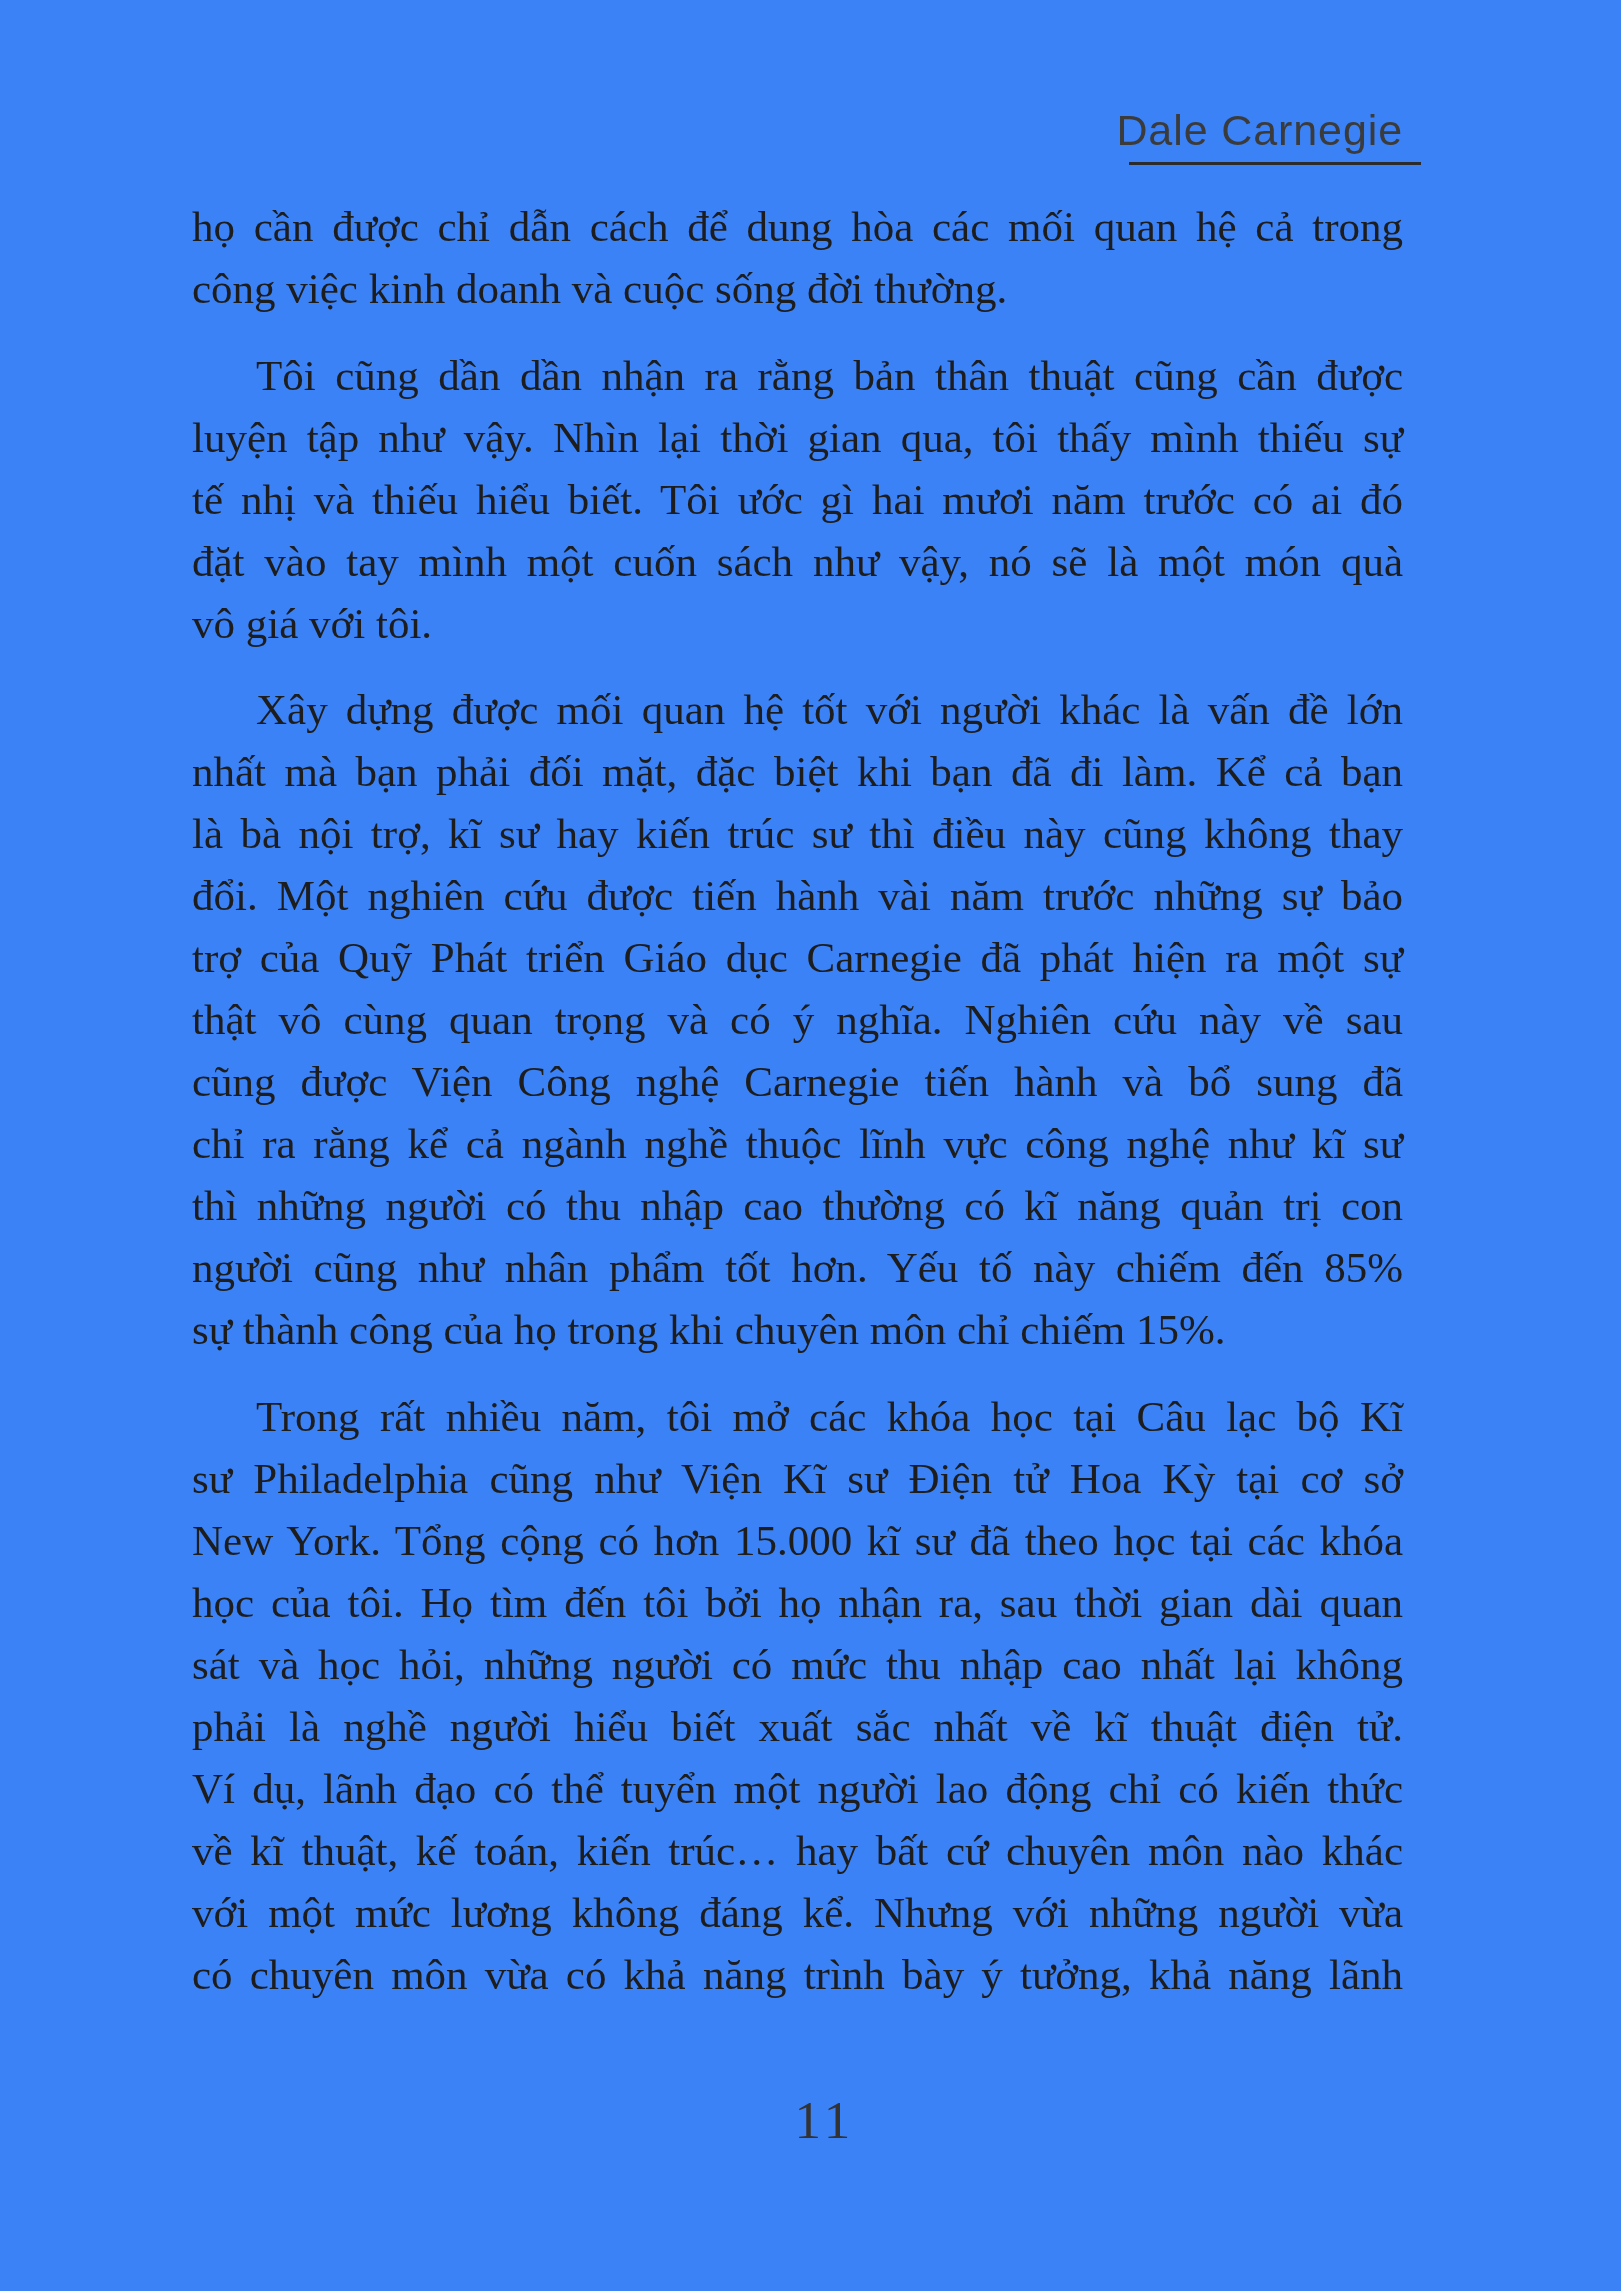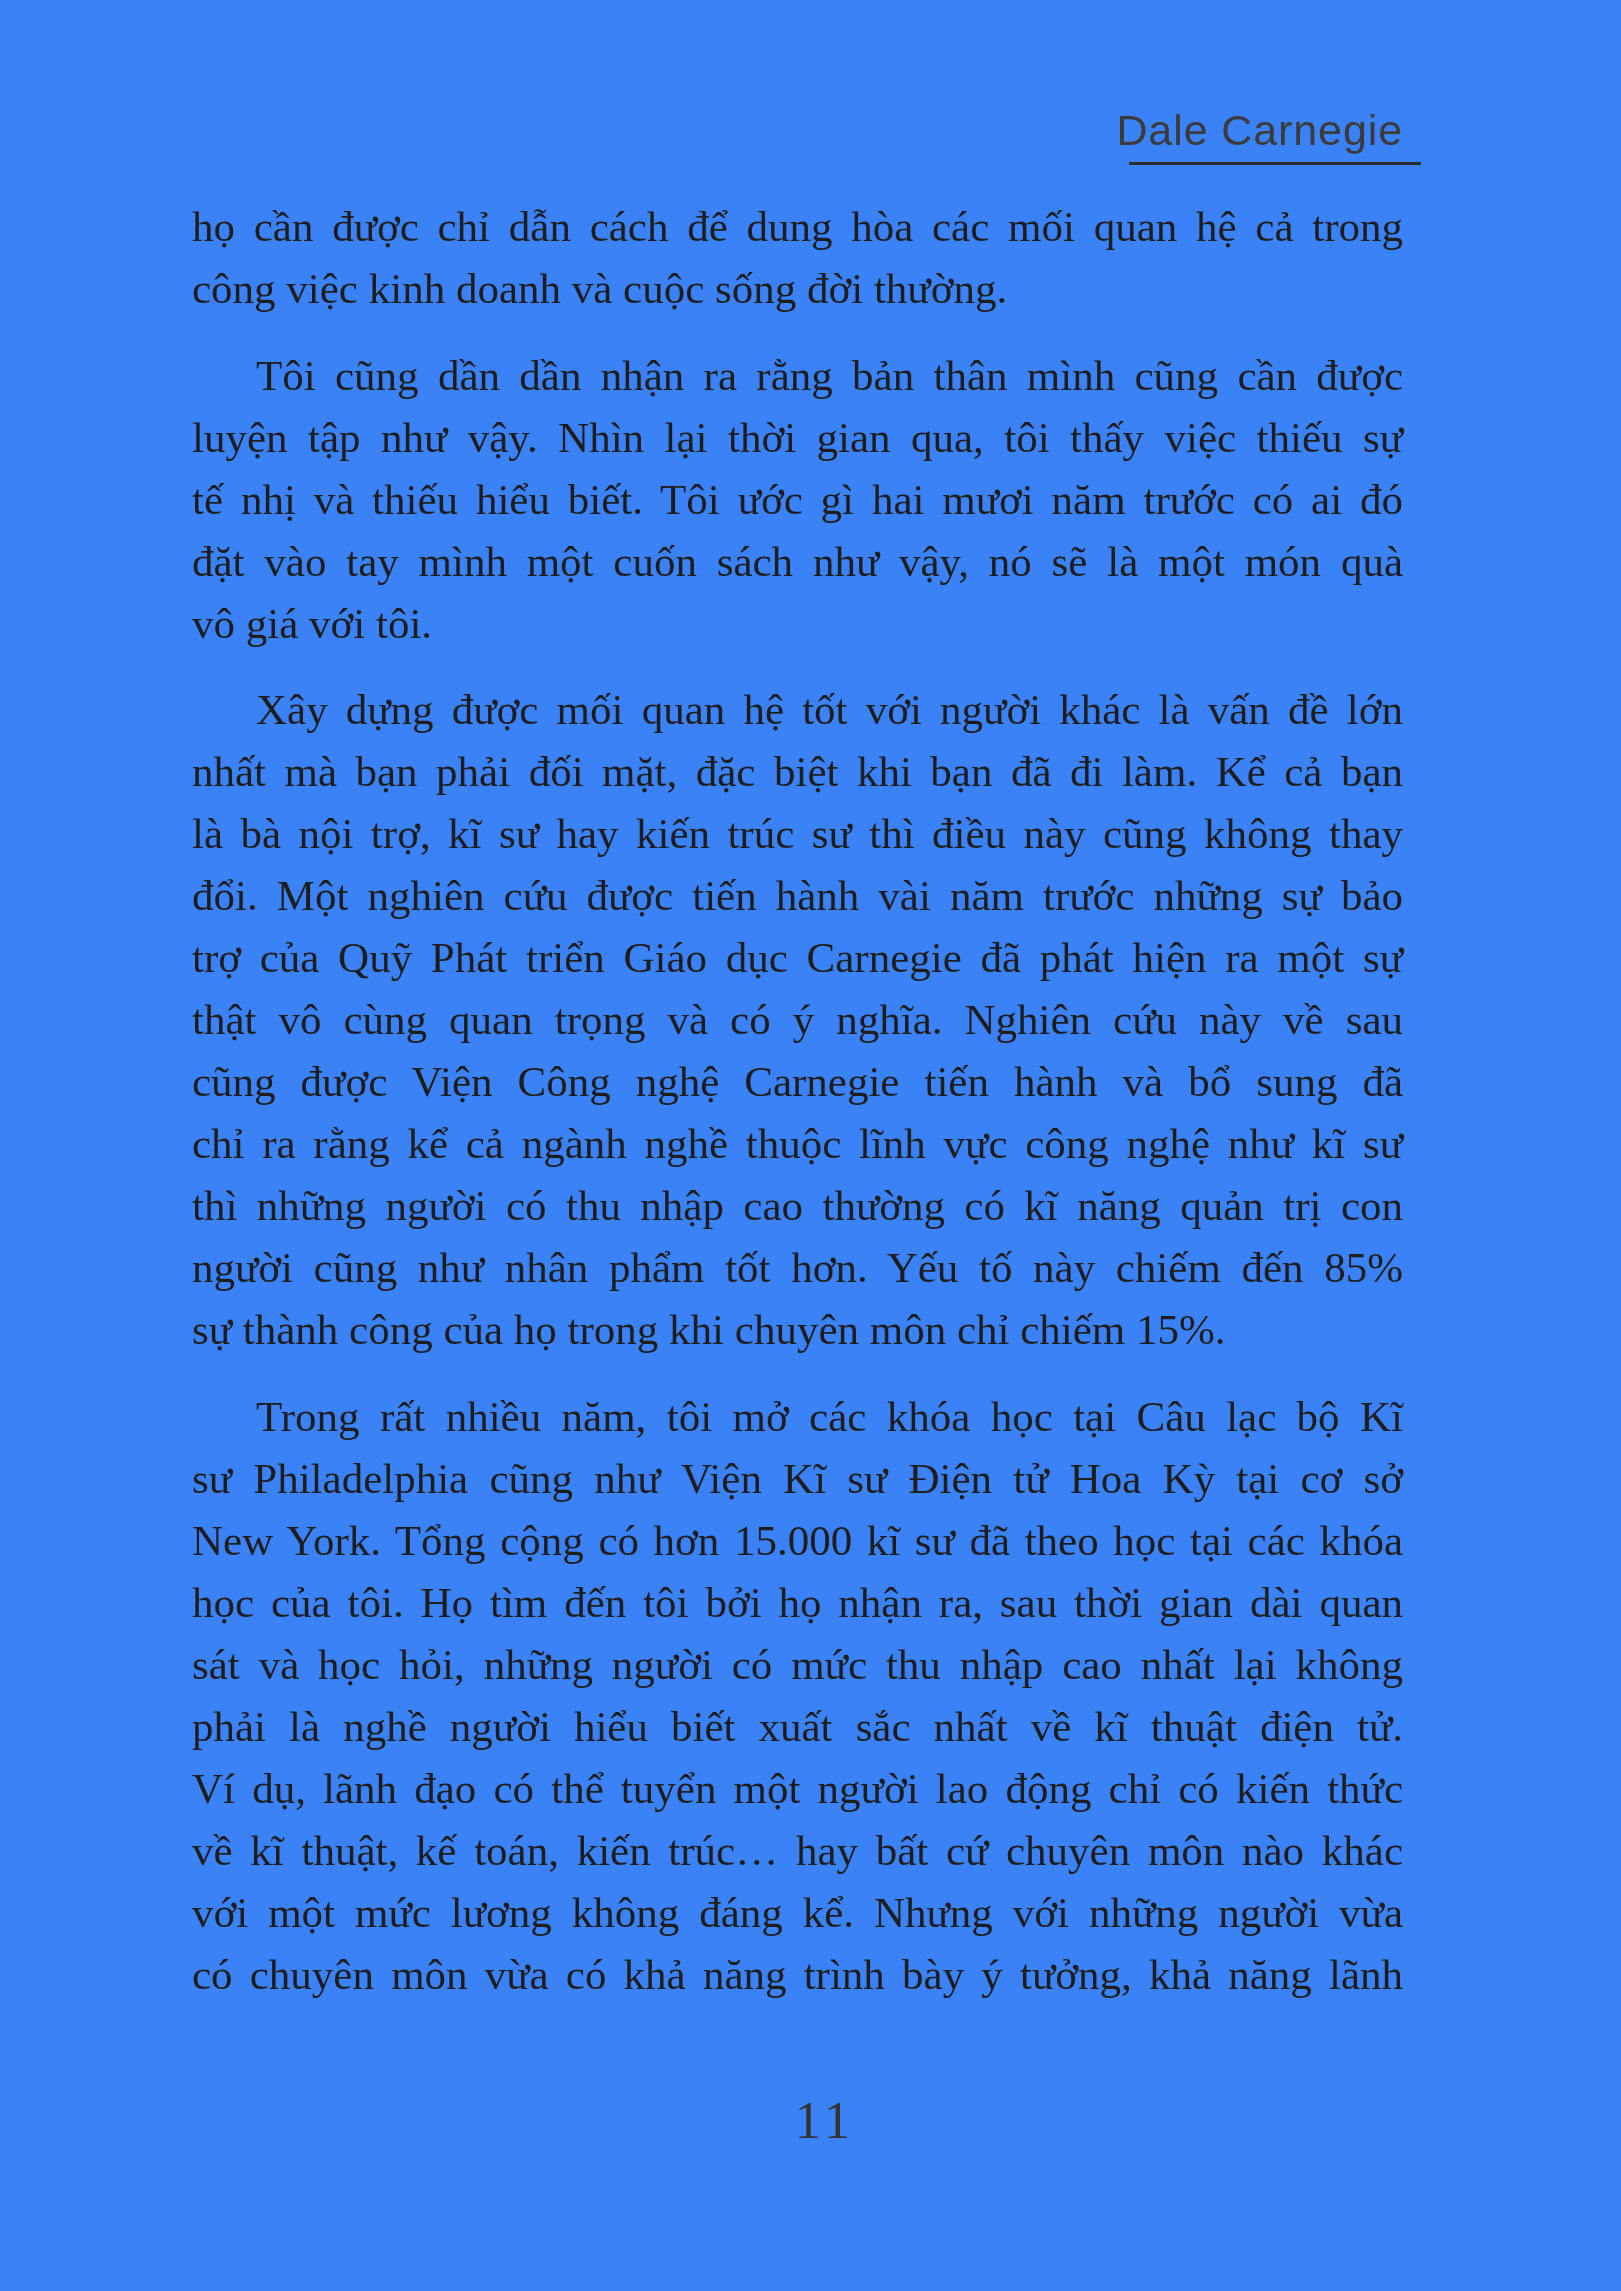--- a/index.html
+++ b/index.html
@@ -78,22 +78,22 @@
   </div>
 
   <div class="header-rule"></div>
 
   <div class="body-text" id="body-text">
       <div class="paragraph">
         <div class="line">họ cần được chỉ dẫn cách để dung hòa các mối quan hệ cả trong</div>
         <div class="line last">công việc kinh doanh và cuộc sống đời thường.</div>
       </div>
       <div class="paragraph">
-        <div class="line indent">Tôi cũng dần dần nhận ra rằng bản thân mình cũng cần được</div>
-        <div class="line">luyện tập như vậy. Nhìn lại thời gian qua, tôi thấy việc thiếu sự</div>
+        <div class="line indent">Tôi cũng dần dần nhận ra rằng bản thân thuật cũng cần được</div>
+        <div class="line">luyện tập như vậy. Nhìn lại thời gian qua, tôi thấy mình thiếu sự</div>
         <div class="line">tế nhị và thiếu hiểu biết. Tôi ước gì hai mươi năm trước có ai đó</div>
         <div class="line">đặt vào tay mình một cuốn sách như vậy, nó sẽ là một món quà</div>
         <div class="line last">vô giá với tôi.</div>
       </div>
       <div class="paragraph">
         <div class="line indent">Xây dựng được mối quan hệ tốt với người khác là vấn đề lớn</div>
         <div class="line">nhất mà bạn phải đối mặt, đặc biệt khi bạn đã đi làm. Kể cả bạn</div>
         <div class="line">là bà nội trợ, kĩ sư hay kiến trúc sư thì điều này cũng không thay</div>
         <div class="line">đổi. Một nghiên cứu được tiến hành vài năm trước những sự bảo</div>
         <div class="line">trợ của Quỹ Phát triển Giáo dục Carnegie đã phát hiện ra một sự</div>

